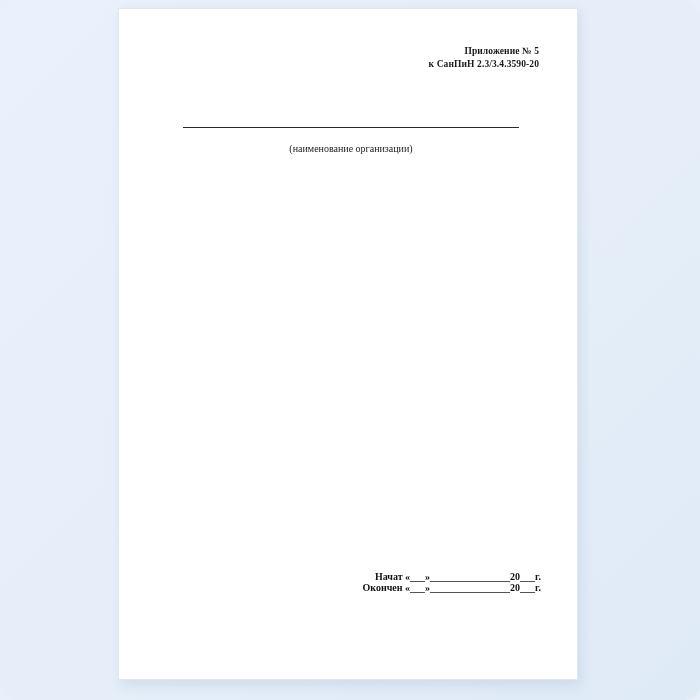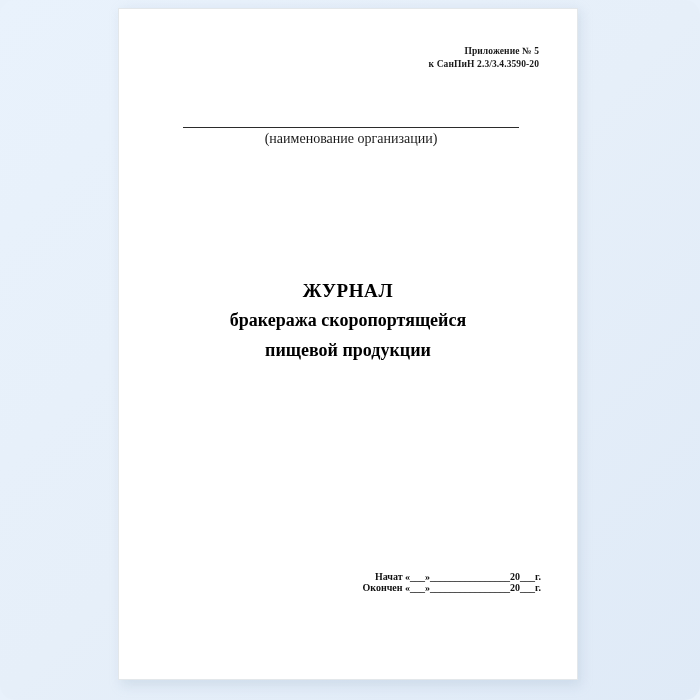--- a/index.html
+++ b/index.html
@@ -58,22 +58,22 @@
     width: 336px;
     text-align: center;
   }
   .org-line {
     width: 336px;
     height: 0;
     border-bottom: 1px solid #2b2b2b;
     margin: 0 auto;
   }
   .org-caption {
-    margin-top: 3px;
-    font-size: 14px;
+    margin-top: 15px;
+    font-size: 10px;
     color: #1a1a1a;
     font-family: "Liberation Serif", serif;
   }
   .title-block {
     position: absolute;
     left: 0;
     right: 0;
     top: 270px;
     text-align: center;
     color: #000;
@@ -120,25 +120,20 @@
     <div class="appendix">
       <div>Приложение № 5</div>
       <div>к СанПиН 2.3/3.4.3590-20</div>
     </div>
 
     <div class="org-block">
       <div class="org-line"></div>
       <div class="org-caption">(наименование организации)</div>
     </div>
 
-    <div class="title-block">
-      <div class="title-main">ЖУРНАЛ</div>
-      <div class="title-sub">бракеража скоропортящейся</div>
-      <div class="title-sub">пищевой продукции</div>
-    </div>
 
     <div class="footer-block">
       <div class="footer-row">Начат «___»________________20___г.</div>
       <div class="footer-row">Окончен «___»________________20___г.</div>
     </div>
 
   </div>
 </div>
 
 </body></html>

